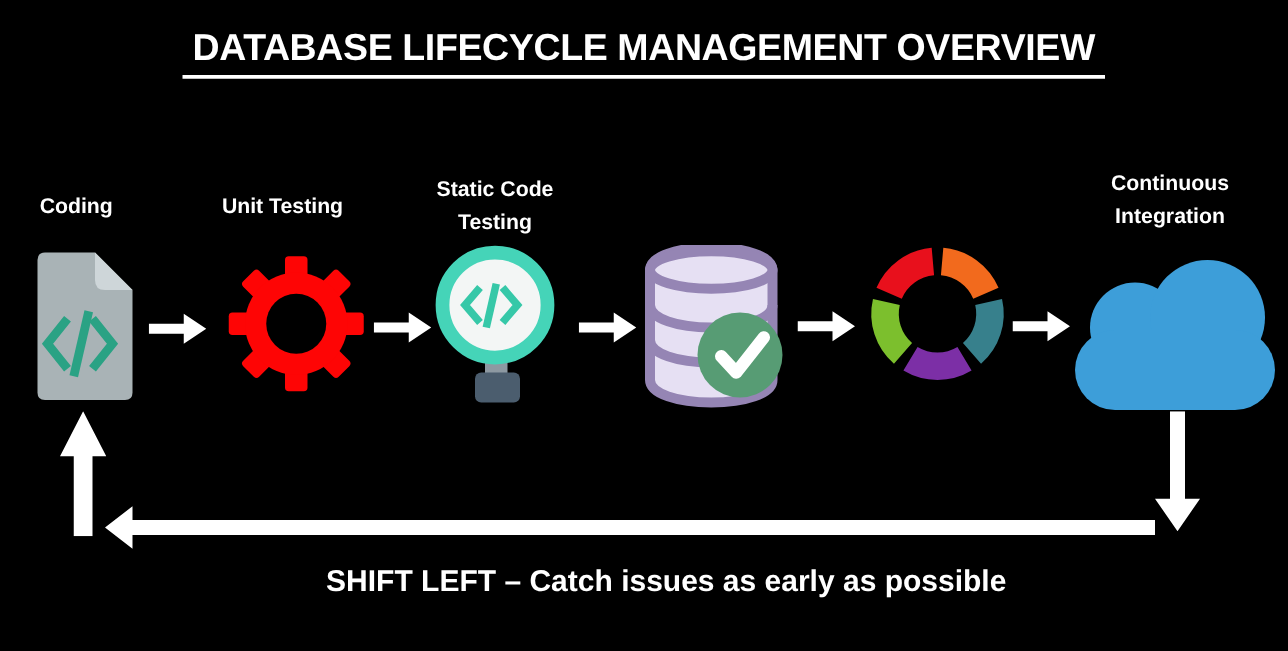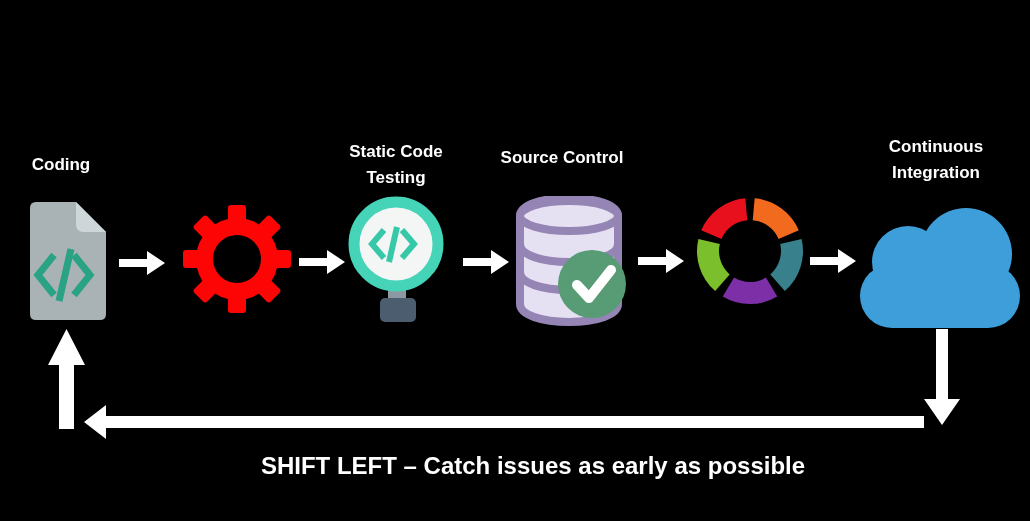--- a/index.html
+++ b/index.html
@@ -20,24 +20,27 @@
   .footer-text{
     position:absolute;top:452px;left:0;right:0;text-align:center;padding-left:36px;
     font-size:24px;font-weight:bold;color:#fff;white-space:nowrap;
   }
 </style>
 </head>
 <body>
 
 <div class="canvas">
 
+  <div class="title-wrap">
+    <div class="title">DATABASE LIFECYCLE MANAGEMENT OVERVIEW</div>
+  </div>
 
   <div class="stage-label" style="left:-9px;top:152px;">Coding</div>
+  <div class="stage-label" style="left:156px;top:152px;">Unit Testing</div>
   <div class="stage-label" style="left:326px;top:139px;">Static Code Testing</div>
-  <div class="stage-label" style="left:492px;top:145px;">Source Control</div>
   <div class="stage-label" style="left:866px;top:134px;">Continuous Integration</div>
 
   <svg class="abs" style="left:18px;top:198px;" width="92" height="126" viewBox="0 0 92 126">
     <path d="M12 10 Q12 4 18 4 H58 L88 34 V116 Q88 122 82 122 H18 Q12 122 12 116 Z" fill="#a9b3b6"></path>
     <path d="M58 4 V26 Q58 34 66 34 H88 Z" fill="#ced6d9"></path>
     <g fill="none" stroke-width="7" stroke="#2aa284">
       <path d="M36 57 L20 77 L36 97"></path>
       <path d="M53 51 L41 103"></path>
       <path d="M56 57 L72 77 L56 97"></path>
     </g>

